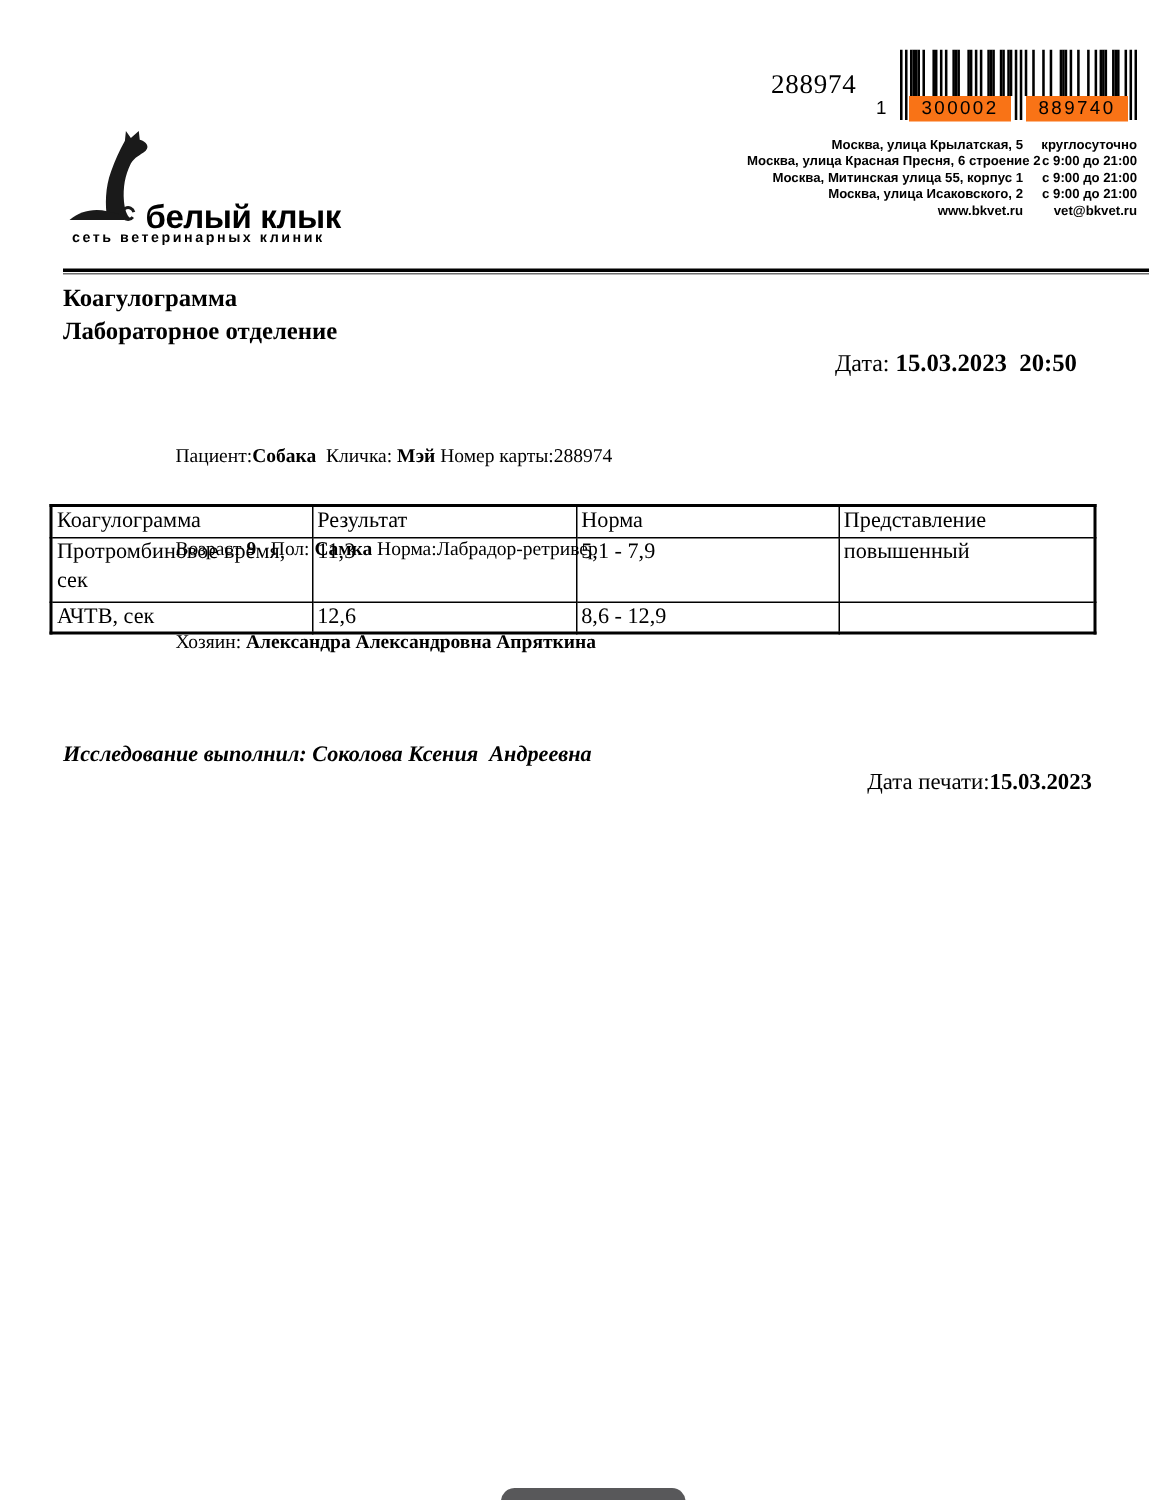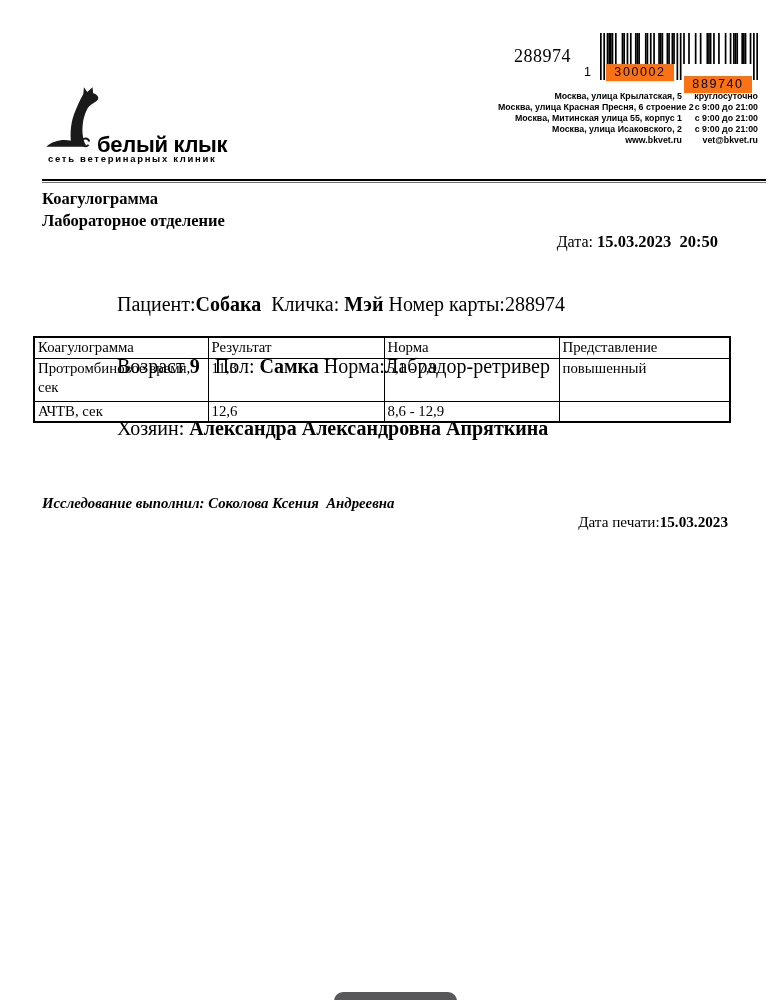--- a/index.html
+++ b/index.html
@@ -10,21 +10,21 @@
 
   
   .card-number { left: 514px; top: 46px; font-size: 18px; letter-spacing: 0.5px; }
   .barcode { left: 578px; top: 33px; width: 184px; height: 50px; }
   .barcode svg { position: absolute; left: 22px; top: 0; }
   .bdigit { position: absolute; top: 31px; height: 17px; line-height: 17px;
             font-family: "Liberation Sans", sans-serif; font-size: 12.5px;
             background: #f97316; }
   .bd-first { left: 6px; background: transparent; }
   .bd-g1 { left: 28px; width: 68px; text-align: center; letter-spacing: 1.6px; }
-  .bd-g2 { left: 106px; width: 68px; text-align: center; letter-spacing: 1.6px; margin-top: 12px; }
+  .bd-g2 { left: 106px; width: 68px; text-align: center; letter-spacing: 1.6px; }
 
   
   .logo-block { left: 45px; top: 84px; width: 210px; height: 92px; }
   .logo-dog { position: absolute; left: 0; top: 0; width: 66px; height: 66px; }
   .clinic-name { position: absolute; left: 52px; top: 48px; width: 160px;
                  font-family: "Liberation Sans", sans-serif; font-weight: bold;
                  font-size: 22px; letter-spacing: -0.3px; white-space: nowrap; }
   .clinic-tagline { position: absolute; left: 3px; top: 69px;
                     font-family: "Liberation Sans", sans-serif; font-weight: bold;
                     font-size: 9.5px; letter-spacing: 1.7px; white-space: nowrap; }
@@ -42,21 +42,21 @@
   .loc-hrs { width: 76px; text-align: right; white-space: nowrap; }
 
   .header-divider { left: 42px; top: 179px; width: 724px; height: 4px;
                     background: linear-gradient(to bottom, #000 0 55%, #fdfdfd 55% 70%, #6e6e6e 70% 100%); }
 
   
   .report-title-block { left: 42px; top: 188px; font-weight: bold; font-size: 16.5px; line-height: 21.5px; }
   .date-line { top: 232px; right: 52px; font-size: 16px; white-space: pre; }
   .date-line b { font-size: 16.5px; }
 
-  .patient-info { left: 117px; top: 253px; font-size: 20px; line-height: 20.6px; white-space: pre-wrap; }
+  .patient-info { left: 117px; top: 253px; font-size: 13px; line-height: 20.6px; white-space: pre-wrap; }
 
   
   .results-table { left: 33px; top: 336px; }
   table { border-collapse: collapse; table-layout: fixed; width: 698px;
           font-size: 14.8px; border: 2px solid #000; }
   th, td { border: 1px solid #000; text-align: left; vertical-align: top;
            font-weight: normal; padding: 0 2px 0 3px; line-height: 19.5px; overflow: hidden; }
   tr.hdr  { height: 21px; }
   tr.r1 { height: 43px; }
   tr.r2 { height: 15px; }

